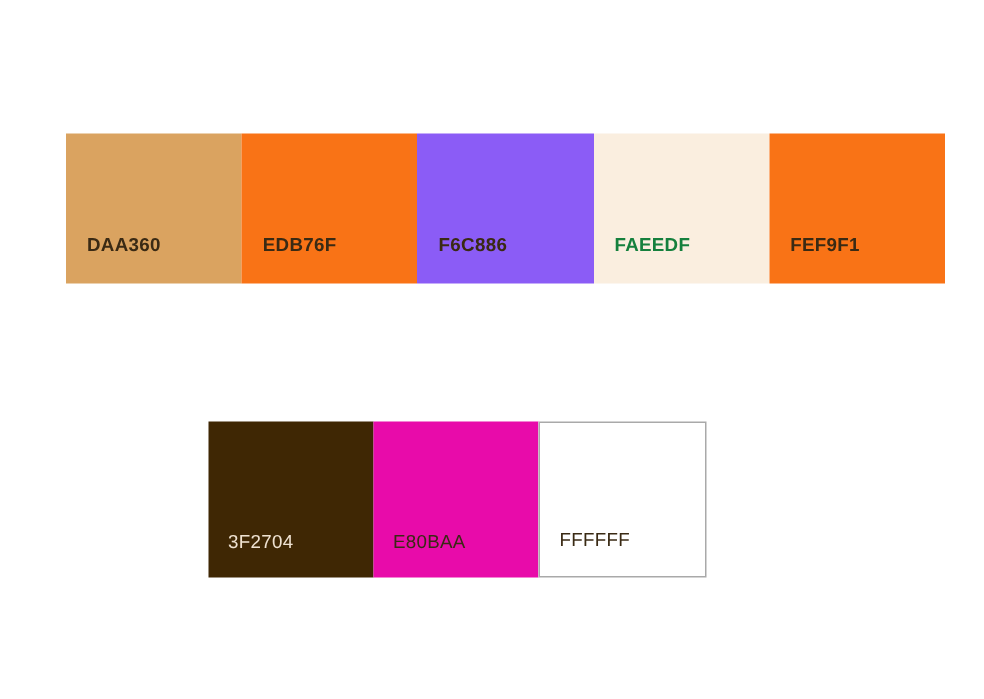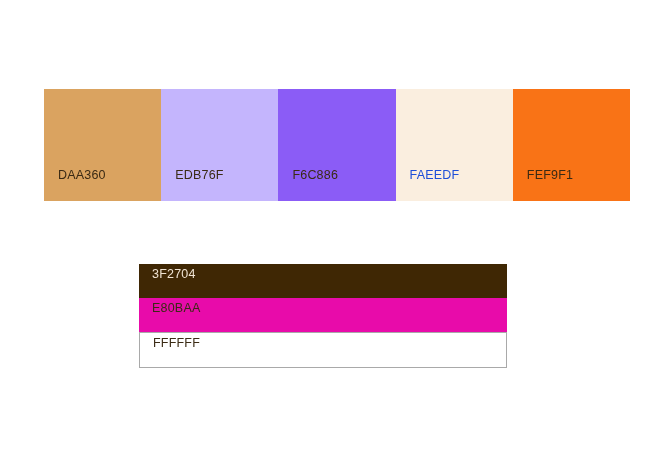--- a/index.html
+++ b/index.html
@@ -20,29 +20,29 @@
     position: absolute;
     display: flex;
     flex-direction: row;
   }
 
   
   #palette-primary {
     left: 44px;
     top: 89px;
     width: 586px;
-    height: 112px;
+    height: 100px;
+    font-weight: bold;
   }
   
   #palette-secondary {
     left: 139px;
-    top: 264px;
-    width: 368px;
+    top: 281px;
+    width: 332px;
     height: 104px;
-    flex-direction: column;
   }
 
   .swatch {
     position: relative;
     box-sizing: border-box;
     flex: 1 1 0;
     height: 100%;
   }
 
   .swatch-label {
@@ -61,28 +61,28 @@
     bottom: 18px;
   }
 </style>
 </head>
 <body style="background: rgb(255, 255, 255);">
 
 <div class="palette" id="palette-primary">
     <div class="swatch" style="background: rgb(218, 163, 96);">
       <span class="swatch-label" style="color: rgb(58, 42, 20);">DAA360</span>
     </div>
-    <div class="swatch" style="background: #c4b5fd;">
+    <div class="swatch" style="background: #f97316;">
       <span class="swatch-label" style="color: rgb(58, 42, 20);">EDB76F</span>
     </div>
     <div class="swatch" style="background: #8b5cf6;">
       <span class="swatch-label" style="color: rgb(58, 42, 20);">F6C886</span>
     </div>
     <div class="swatch" style="background: rgb(250, 238, 223);">
-      <span class="swatch-label" style="color: #1d4ed8;">FAEEDF</span>
+      <span class="swatch-label" style="color: #15803d;">FAEEDF</span>
     </div>
     <div class="swatch" style="background: #f97316;">
       <span class="swatch-label" style="color: rgb(58, 42, 20);">FEF9F1</span>
     </div>
   </div>
 <div class="palette" id="palette-secondary">
     <div class="swatch" style="background: rgb(63, 39, 4);">
       <span class="swatch-label" style="color: rgb(239, 226, 210);">3F2704</span>
     </div>
     <div class="swatch" style="background: rgb(232, 11, 170);">

